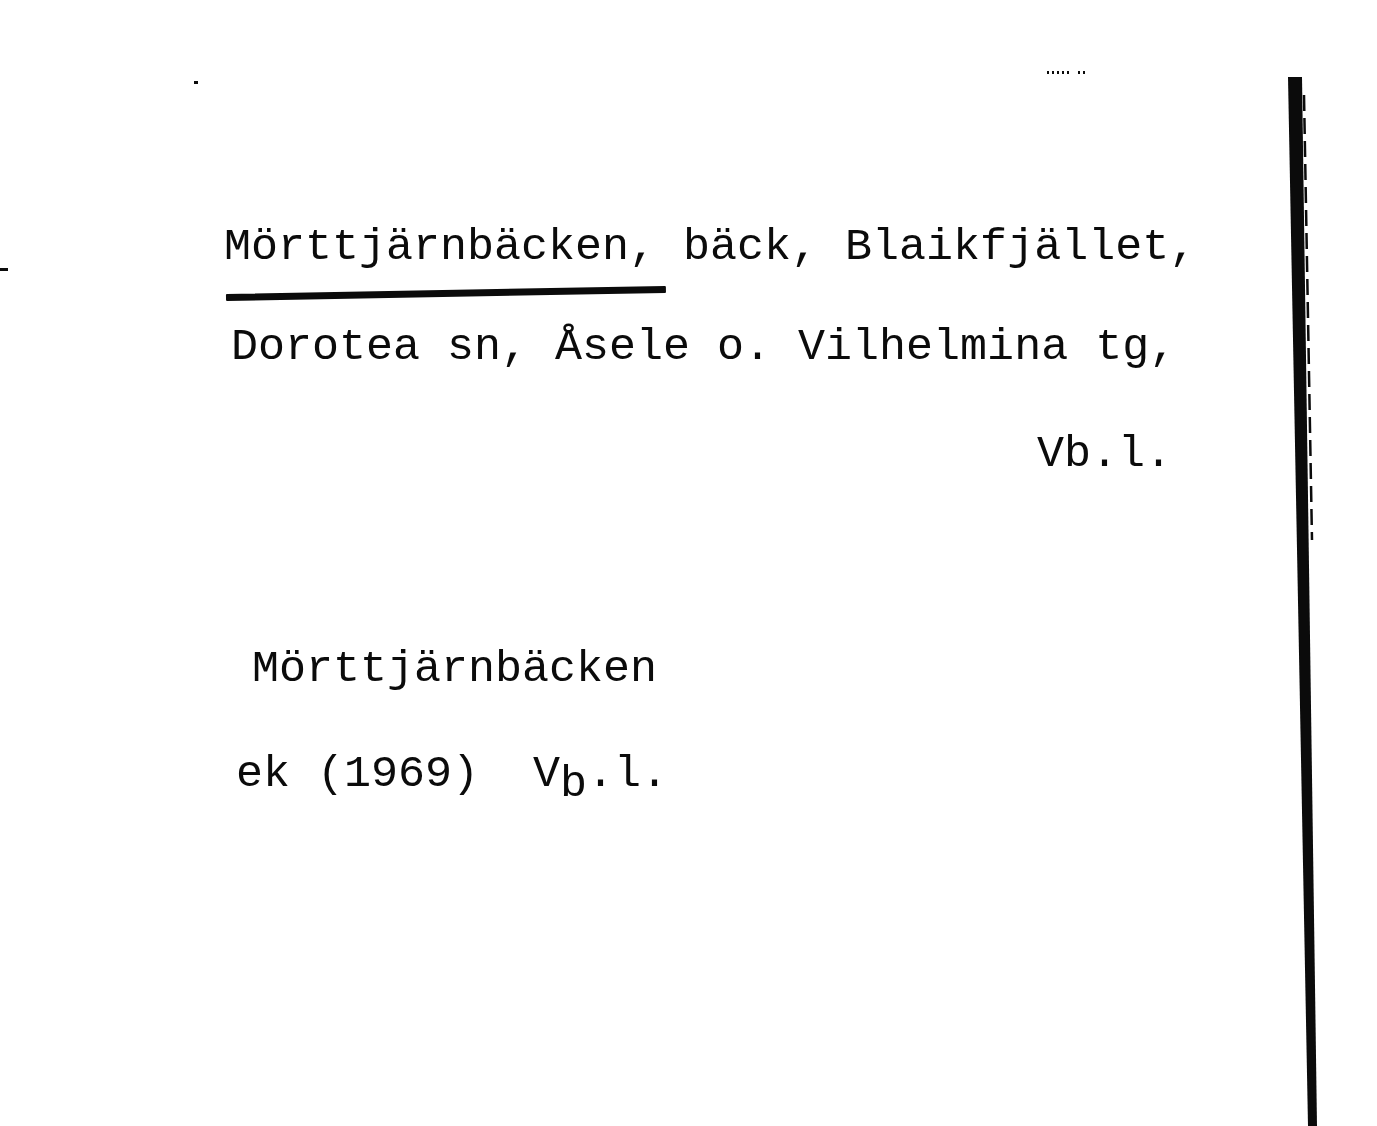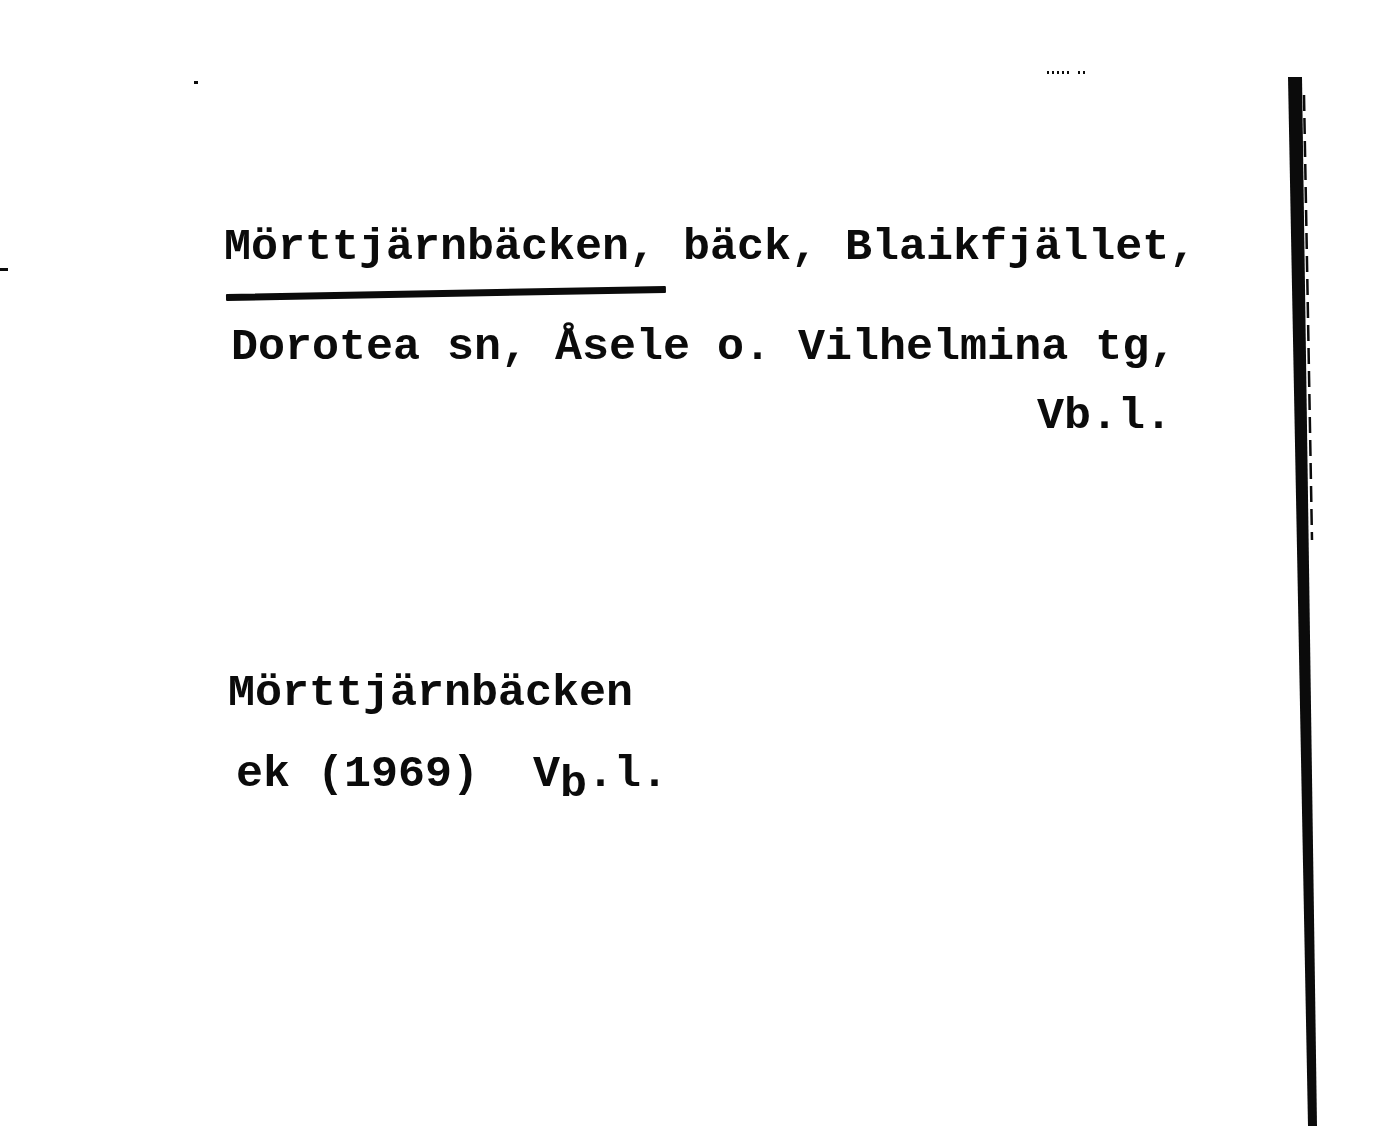--- a/index.html
+++ b/index.html
@@ -7,35 +7,35 @@
     padding: 0;
     background: #ffffff;
   }
   .page {
     position: relative;
     width: 1377px;
     height: 1126px;
     background: var(--paper, #ffffff);
     overflow: hidden;
     font-family: "Liberation Mono", "DejaVu Sans Mono", monospace;
-    font-weight: bold;
+    font-weight: normal;
     color: var(--ink, #0b0b0b);
   }
   .line {
     position: absolute;
     font-size: 45px;
     line-height: 45px;
     white-space: pre;
     letter-spacing: 0px;
     -webkit-font-smoothing: none;
   }
   .l-headword  { left: 224px; top: 225px; }
   .l-district  { left: 231px; top: 325px; }
-  .l-province  { left: 1037px; top: 394px; }
-  .l-name     { left: 228px; top: 647px; margin-top: 24px; }
+  .l-province  { left: 1037px; top: 432px; }
+  .l-name     { left: 252px; top: 647px; }
   .l-source   { left: 236px; top: 752px; }
   .l-map      { left: 242px; top: 850px; }
   .l-signature{ left: 941px; top: 992px; }
 
   .sub { position: relative; top: 10px; }
 
   .headword-underline {
     position: absolute;
     left: 226px;
     top: 294px;

